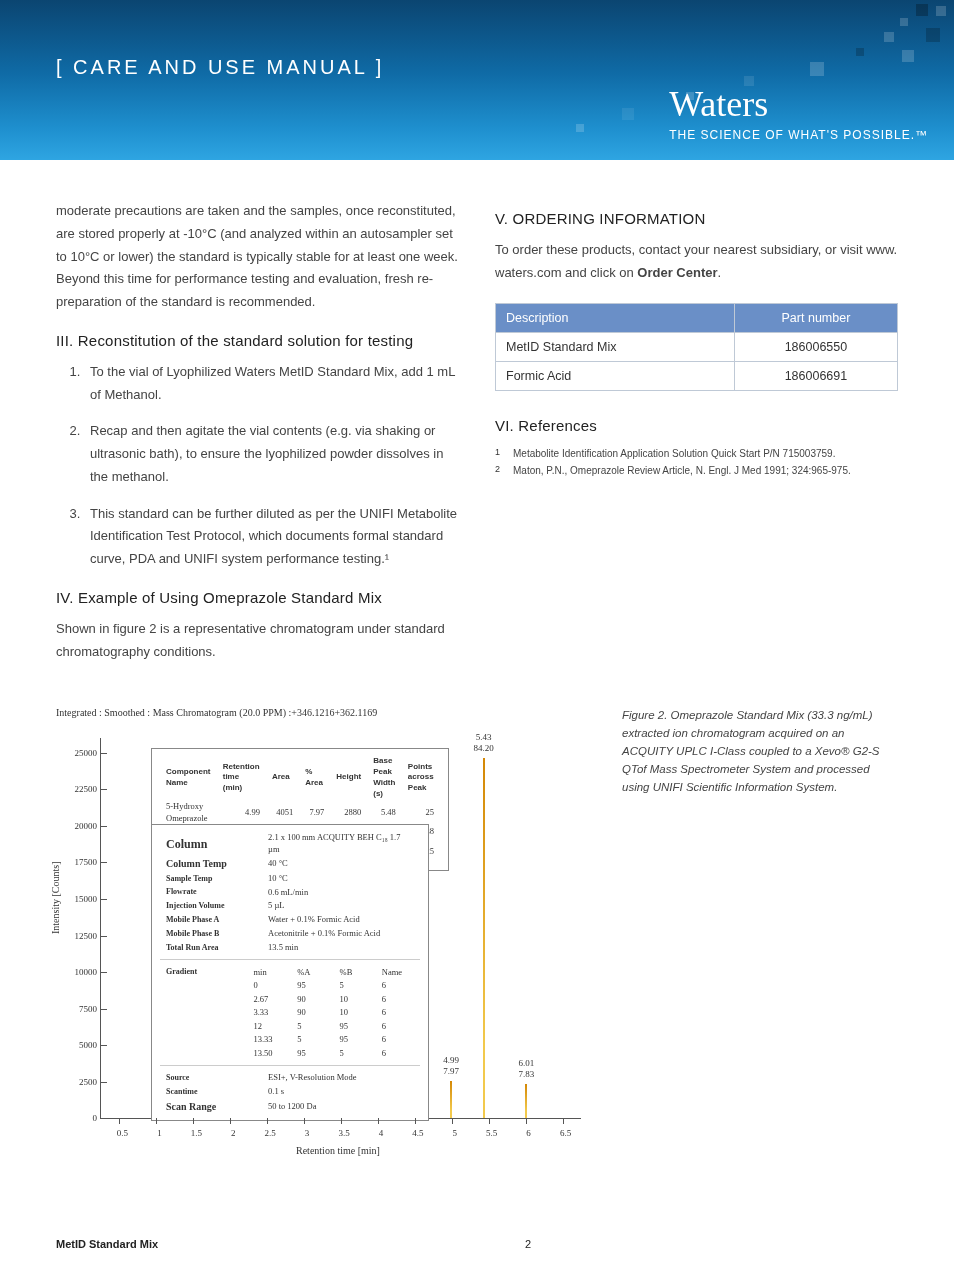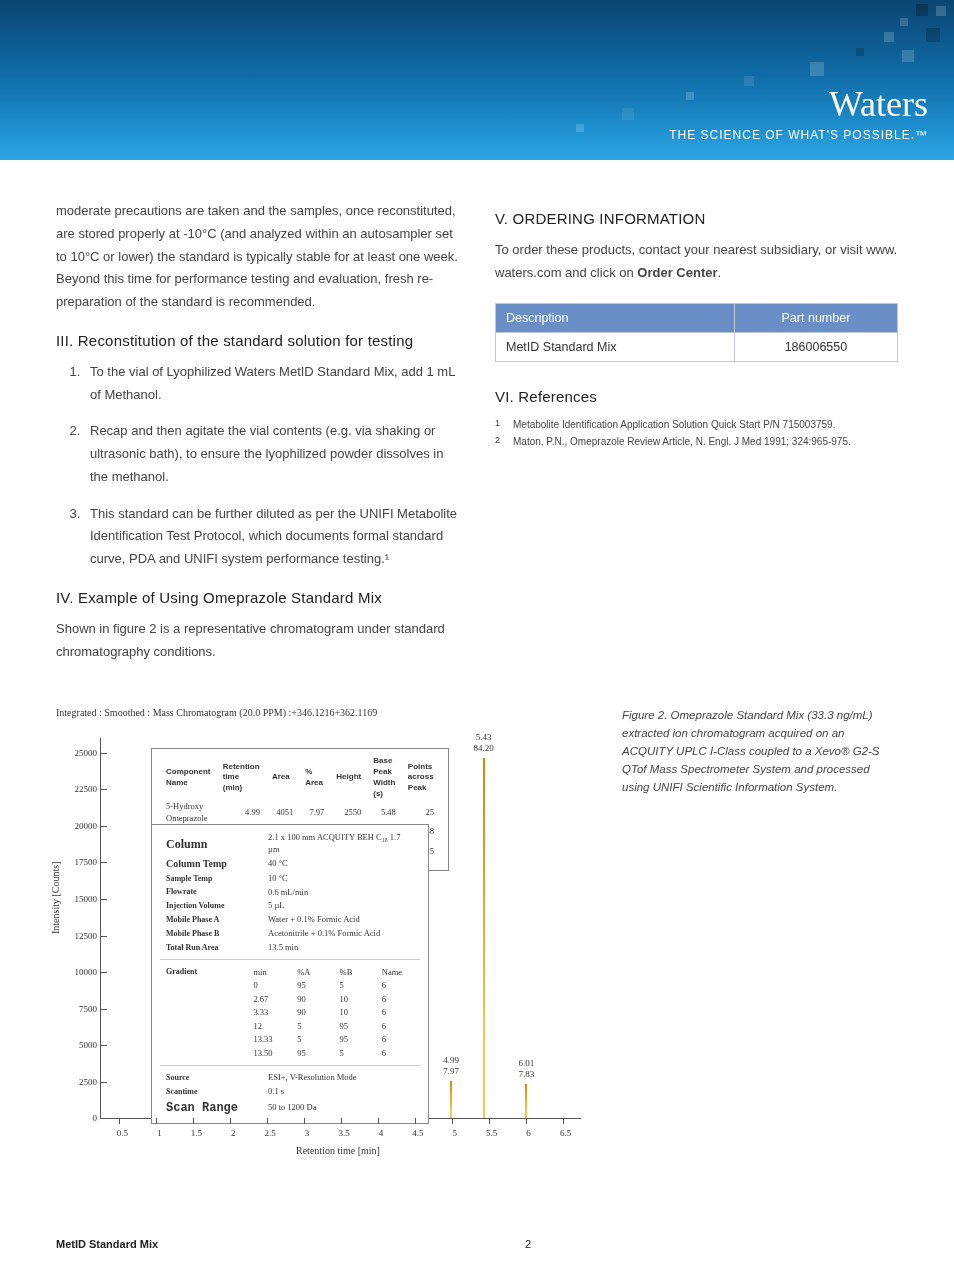--- a/index.html
+++ b/index.html
@@ -1,19 +1,19 @@
 <!DOCTYPE html>
 <html><head>
 <meta charset="utf-8">
 <style>
 html,body{margin:0;padding:0;font-family:Verdana,Geneva,sans-serif;color:#333;background:#fff}
 .page{width:954px;min-height:1272px;margin:0 auto;position:relative;background:#fff}
 .banner{height:160px;background:linear-gradient(180deg,#0b4571 0%,#0f6aa5 45%,#1e8fce 80%,#2ea5e2 100%);position:relative;overflow:hidden}
 .banner-title{position:absolute;left:56px;top:56px;color:#fff;font-size:20px;letter-spacing:3px;font-weight:300;font-family:Verdana,sans-serif}
-.wmark{position:absolute;right:26px;top:86px;color:#fff;text-align:right}
+.wmark{position:absolute;right:26px;top:86px;color:#fff;}
 .wmark-logo{font-family:Georgia,serif;font-size:36px;line-height:1}
 .wmark-tag{font-size:12px;letter-spacing:1px;margin-top:6px}
 .squares{position:absolute;top:0;right:0;width:420px;height:160px}
 .sq{position:absolute;background:rgba(255,255,255,0.18)}
 .content{padding:40px 56px 20px;display:flex;gap:36px}
 .col{flex:1;min-width:0}
 .para{font-size:13px;line-height:1.75;color:#444;margin:0 0 18px}
 h3.sec{font-size:15px;font-weight:normal;color:#222;margin:10px 0 12px;letter-spacing:0.2px}
 ol.steps{font-size:13px;line-height:1.75;padding-left:28px;margin:0 0 18px;color:#444}
 ol.steps li{margin-bottom:14px;padding-left:6px}
@@ -61,20 +61,21 @@
     <div class="sq" style="width:14px;height:14px;top:28px;right:14px;background:rgba(0,0,0,0.2)"></div>
     <div class="sq" style="width:10px;height:10px;top:32px;right:60px"></div>
     <div class="sq" style="width:8px;height:8px;top:48px;right:90px;background:rgba(0,0,0,0.2)"></div>
     <div class="sq" style="width:12px;height:12px;top:50px;right:40px"></div>
     <div class="sq" style="width:14px;height:14px;top:62px;right:130px"></div>
     <div class="sq" style="width:10px;height:10px;top:76px;right:200px;background:rgba(255,255,255,0.1)"></div>
     <div class="sq" style="width:8px;height:8px;top:92px;right:260px"></div>
     <div class="sq" style="width:12px;height:12px;top:108px;right:320px;background:rgba(255,255,255,0.08)"></div>
     <div class="sq" style="width:8px;height:8px;top:124px;right:370px"></div>
   </div>
+  <div class="banner-title">[ CARE AND USE MANUAL ]</div>
   <div class="wmark">
     <div class="wmark-logo">Waters</div>
     <div class="wmark-tag">THE SCIENCE OF WHAT'S POSSIBLE.™</div>
   </div>
 </div>
 
 <div class="content">
   <div class="col">
     <p class="para">moderate precautions are taken and the samples, once reconstituted, are stored properly at -10°C (and analyzed within an autosampler set to 10°C or lower) the standard is typically stable for at least one week. Beyond this time for performance testing and evaluation, fresh re-preparation of the standard is recommended.</p>
     <h3 class="sec">III. Reconstitution of the standard solution for testing</h3>
@@ -95,20 +96,24 @@
     <table class="order-table">
       <tbody>
             <tr>
         <th>Description</th>
         <th>Part number</th>
       </tr>
       <tr>
         <td>MetID Standard Mix</td>
         <td>186006550</td>
       </tr>
+      <tr>
+        <td>Formic Acid</td>
+        <td>186006691</td>
+      </tr>
     </tbody>
         </table>
     <h3 class="sec" style="margin-top:26px">VI. References</h3>
     <ul class="refs">
       <li>
             <span class="sup">1</span>
             <span>Metabolite Identification Application Solution Quick Start P/N 715003759.</span>
           </li>
       <li>
             <span class="sup">2</span>
@@ -135,21 +140,21 @@
                     <th>% Area</th>
                     <th>Height</th>
                     <th>Base Peak Width (s)</th>
                     <th>Points across Peak</th>
                   </tr>
                   <tr>
                     <td class="">5-Hydroxy Omeprazole</td>
                     <td class="num">4.99</td>
                     <td class="num">4051</td>
                     <td class="num">7.97</td>
-                    <td class="num">2550</td>
+                    <td class="num">2880</td>
                     <td class="num">5.48</td>
                     <td class="num">25</td>
                   </tr>
                   <tr>
                     <td class="">Omeprazole</td>
                     <td class="num">5.43</td>
                     <td class="num">42823</td>
                     <td class="num">84.20</td>
                     <td class="num">24670</td>
                     <td class="num">8.45</td>
@@ -264,21 +269,21 @@
                 <tbody>
                   <tr>
                     <td style="width:90px"><b style="font-family:Verdana;font-size:8px">Source</b></td>
                     <td>ESI+, V-Resolution Mode</td>
                   </tr>
                   <tr>
                     <td style="width:90px"><b style="font-family:Verdana;font-size:8px">Scantime</b></td>
                     <td>0.1 s</td>
                   </tr>
                   <tr>
-                    <td style="width:90px"><b style="font-family:Liberation Mono, monospace;font-size:12px">Scan Range</b></td>
+                    <td style="width:90px"><b style="font-family:Liberation Serif, serif;font-size:10px">Scan Range</b></td>
                     <td>50 to 1200 Da</td>
                   </tr>
                 </tbody>
               </table>
         </div>
       <div class="tick-y" style="top: 380px;">
               <span>0</span>
             </div>
             <div class="tick-y" style="top: 343.462px;">
               <span>2500</span>

